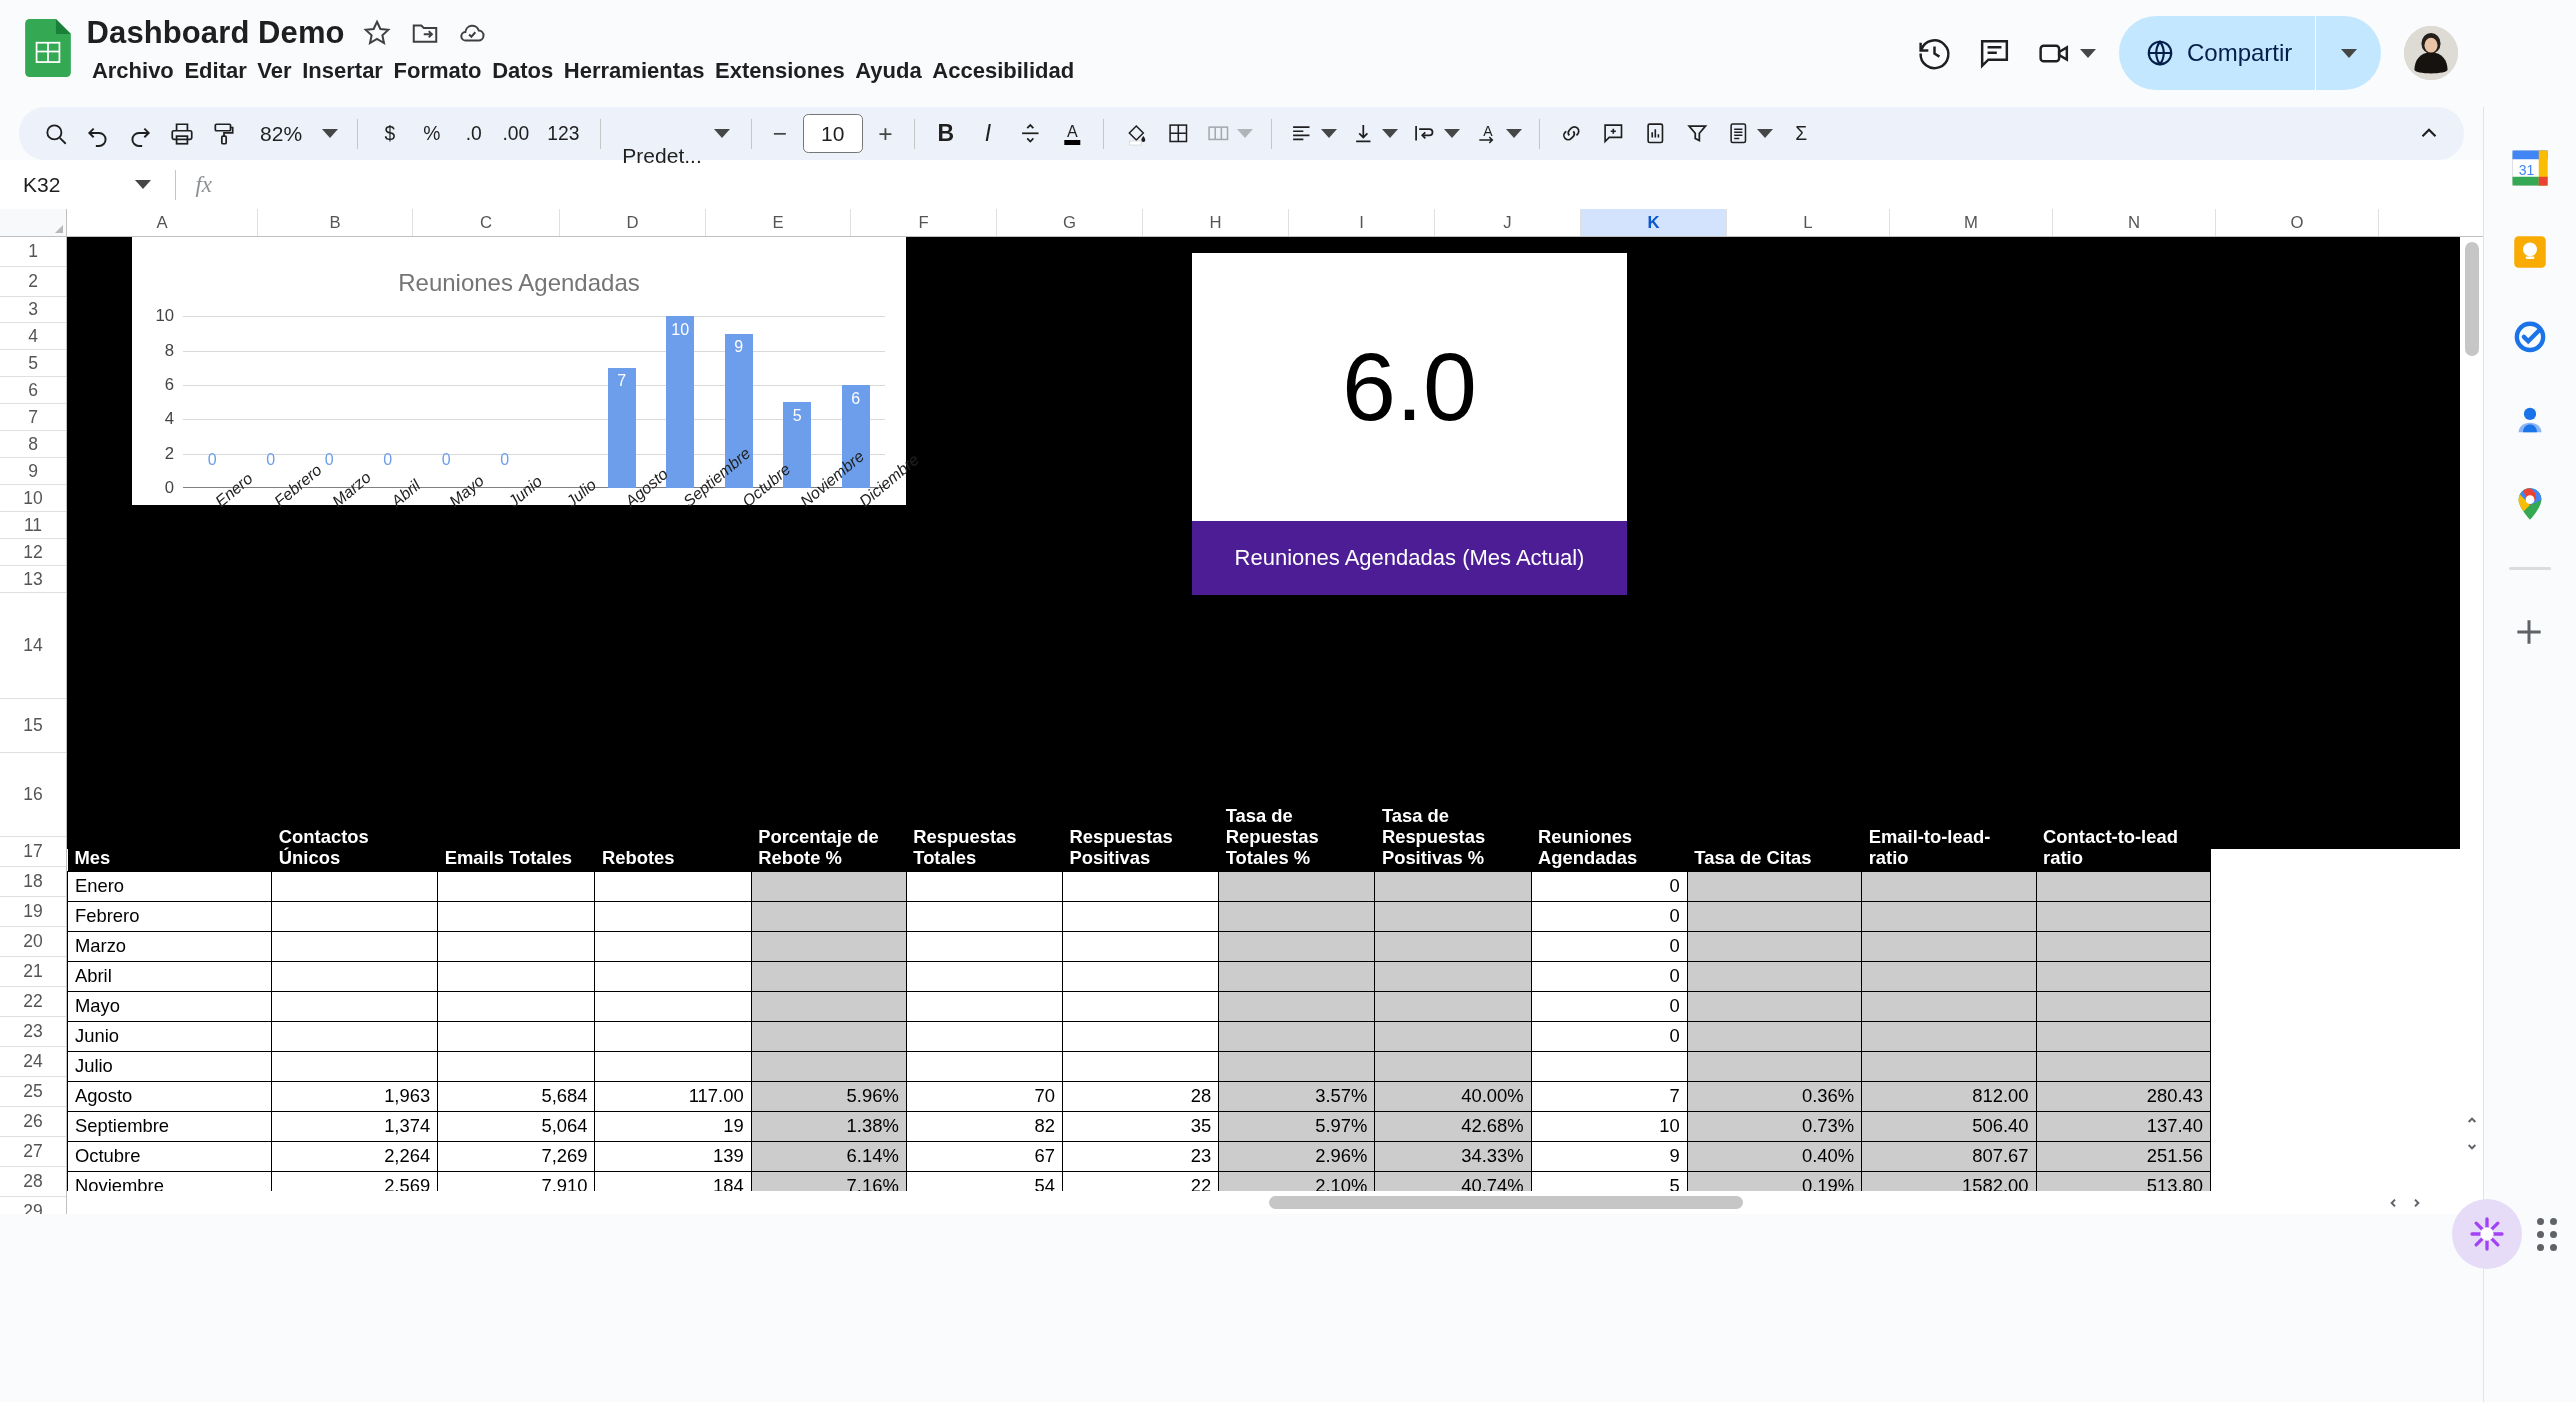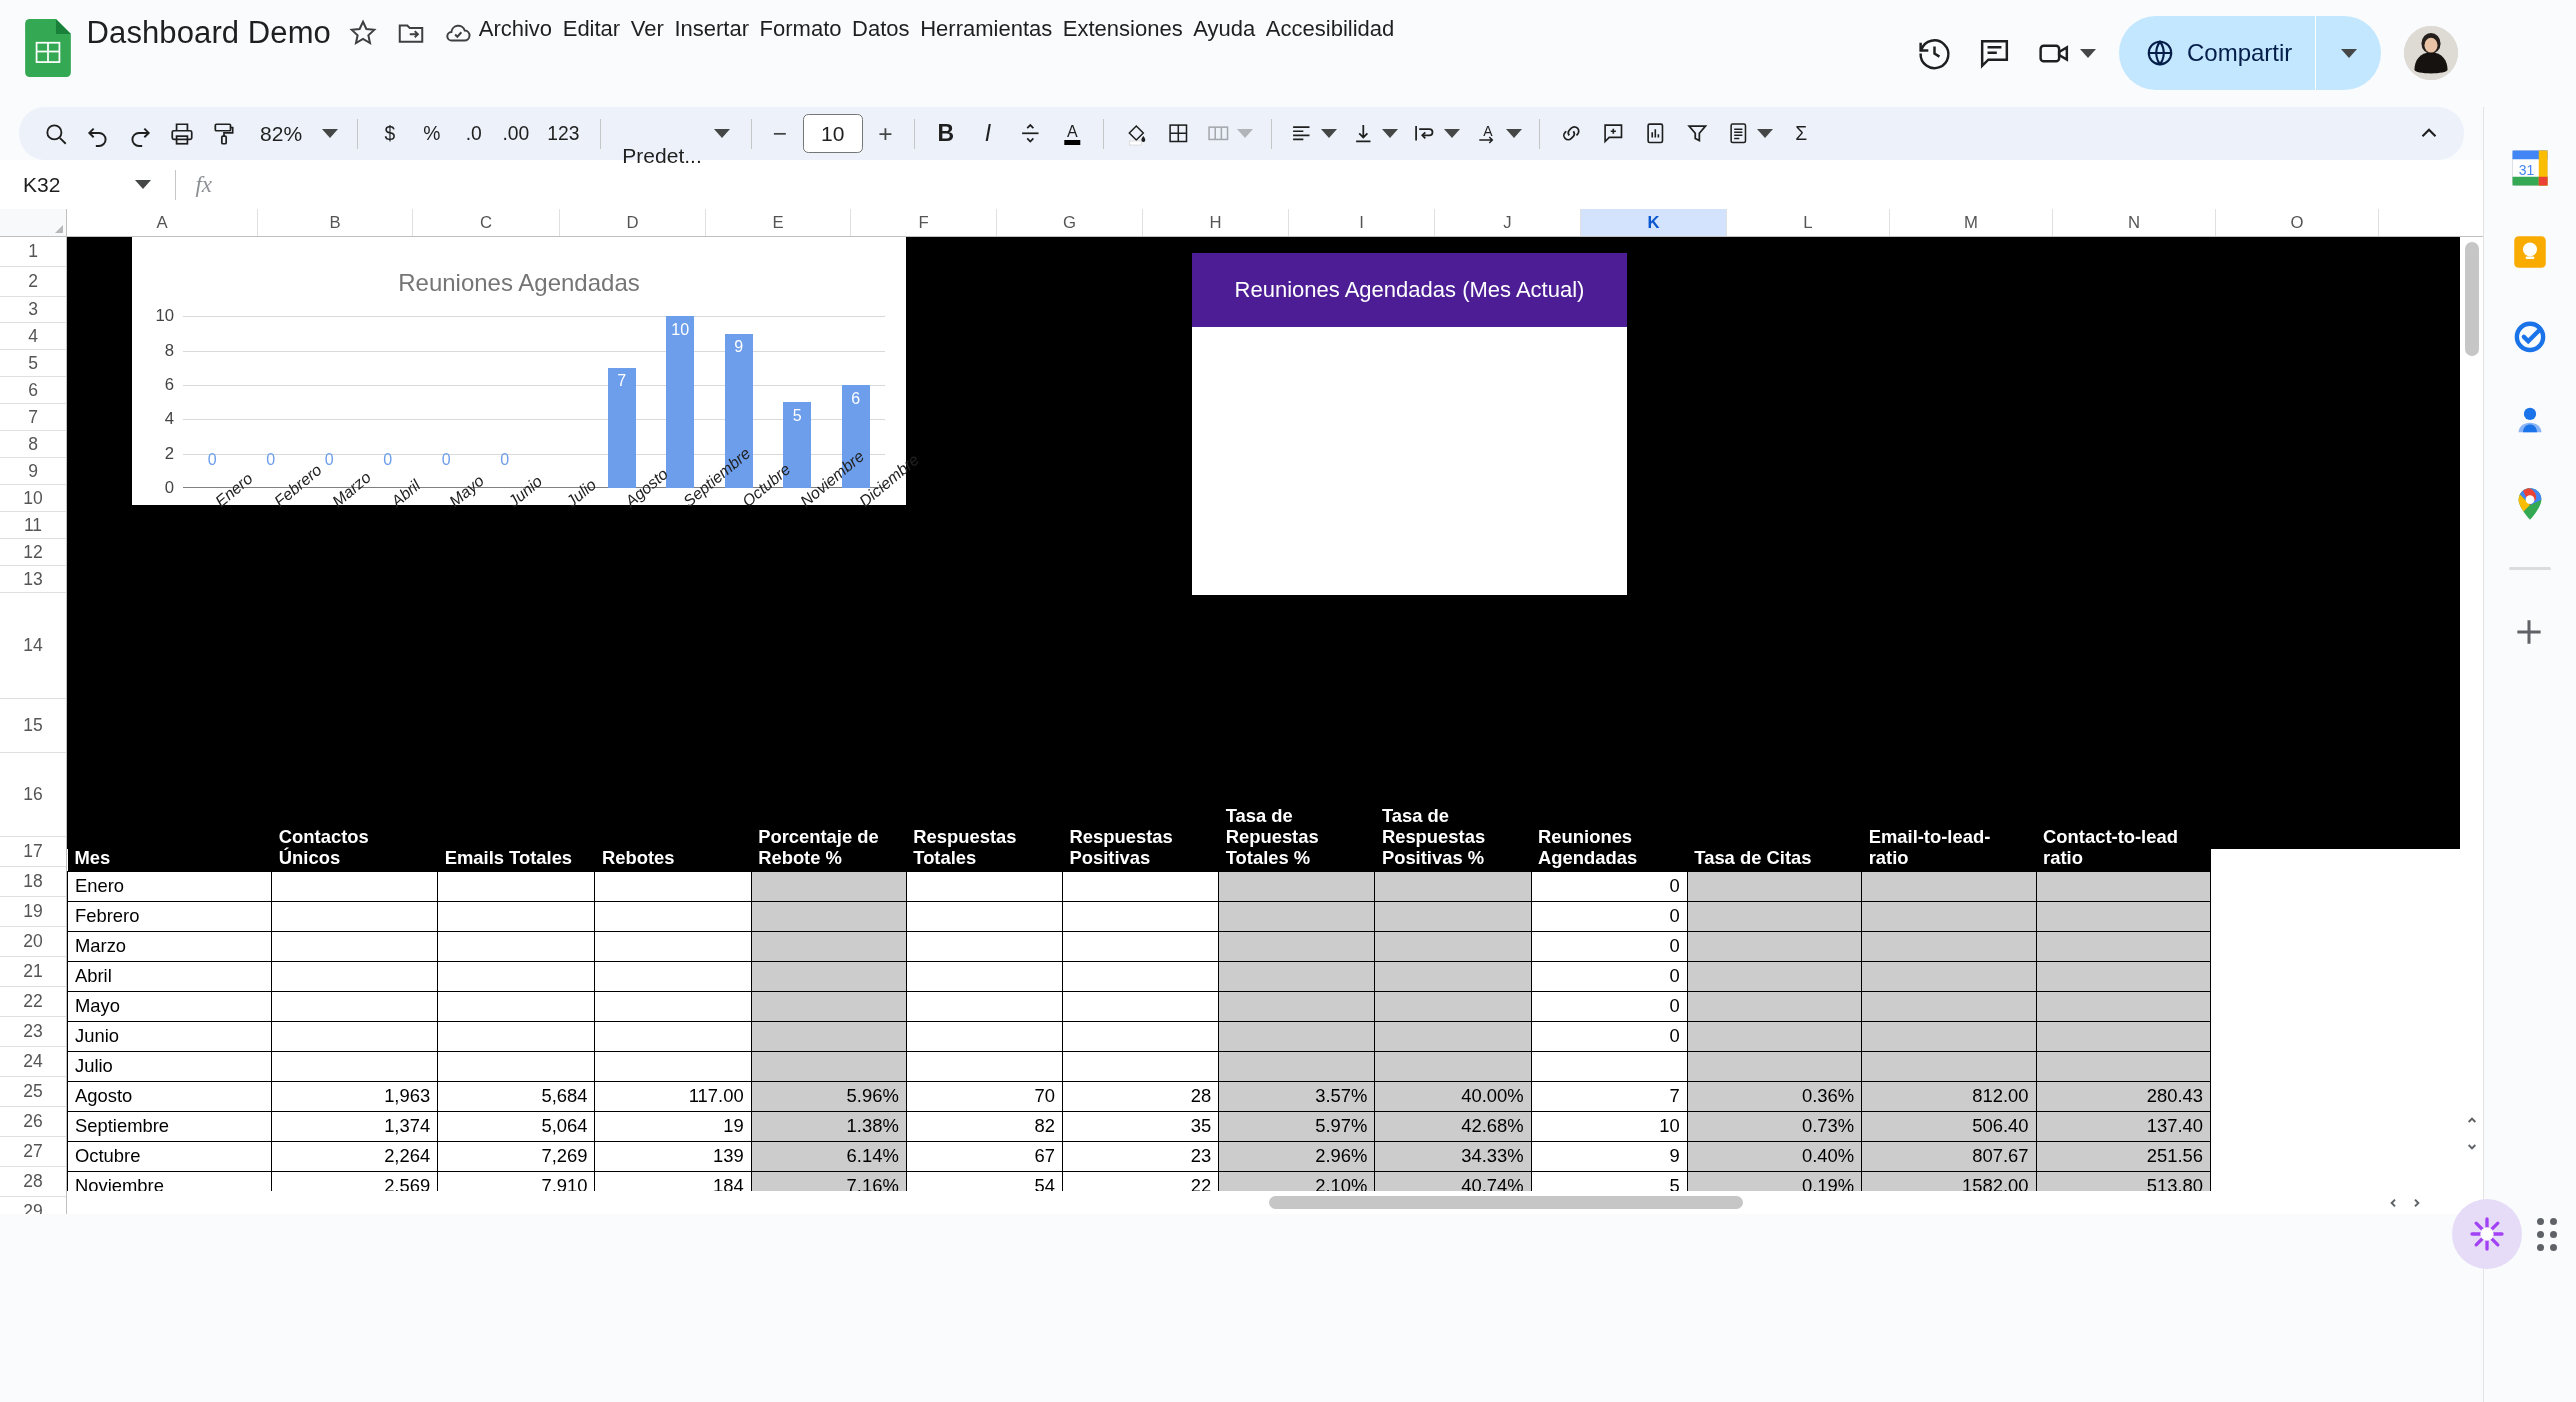--- a/index.html
+++ b/index.html
@@ -5,21 +5,21 @@
   * { box-sizing: border-box; margin: 0; padding: 0; }
   html, body {
     width: 2576px; height: 1402px;
     font-family: "Liberation Sans", sans-serif;
     background: #f9fbfd;
     overflow: hidden;
   }
   
   .topbar { height: 107px; display: flex; align-items: flex-start; padding: 12.3px 24.6px 0 24.6px; position: relative; }
   .doc-icon { width: 46px; height: 58px; margin-right: 16px; margin-top: 7px; flex: none; }
-  .title-block { display: flex; flex-direction: row; }
+  .title-block { display: flex; flex-direction: column; font-weight: bold; }
   .title-row { display: flex; align-items: center; gap: 17.5px; height: 42px; }
   .doc-title { font-size: 31px; color: #1f1f1f; letter-spacing: 0.1px; }
   .title-ico { width: 30px; height: 30px; opacity: .85; cursor: pointer; }
   .menu-row { display: flex; margin-top: 1.8px; }
   .menu-item { font-size: 22px; color: #1f1f1f; padding: 1.8px 5.3px; border-radius: 5.3px; cursor: pointer; }
   .top-right { position: absolute; right: 24.6px; top: 16px; display: flex; align-items: center; gap: 23px; }
   .tr-ico { width: 37px; height: 37px; cursor: pointer; }
   .cam-wrap { display: flex; align-items: center; gap: 7px; cursor: pointer; }
   .caret { width: 0; height: 0; border-left: 8px solid transparent; border-right: 8px solid transparent; border-top: 9.7px solid #444746; }
   .share-btn { display: flex; align-items: center; background: #c2e7ff; border-radius: 877px; height: 74px; cursor: pointer; }
@@ -555,20 +555,21 @@
                   <span>Noviembre</span>
                 </div>
                 <div class="xslot">
                   <span>Diciembre</span>
                 </div>
               </div>
         </div>
       </div>
 
       <div class="scorecard">
+        <div class="sc-num">6.0</div>
         <div class="sc-cap">Reuniones Agendadas (Mes Actual)</div>
       </div>
 
       <div class="sectitle">Resumen Mensual</div>
 
       <table class="dtable" id="dtable" style="top:565px; width:2144px;">
         <thead>
           <tr id="thead-row">
                 <th style="width: 191px;">Mes</th>
                 <th style="width: 155px;">Contactos Únicos</th>

